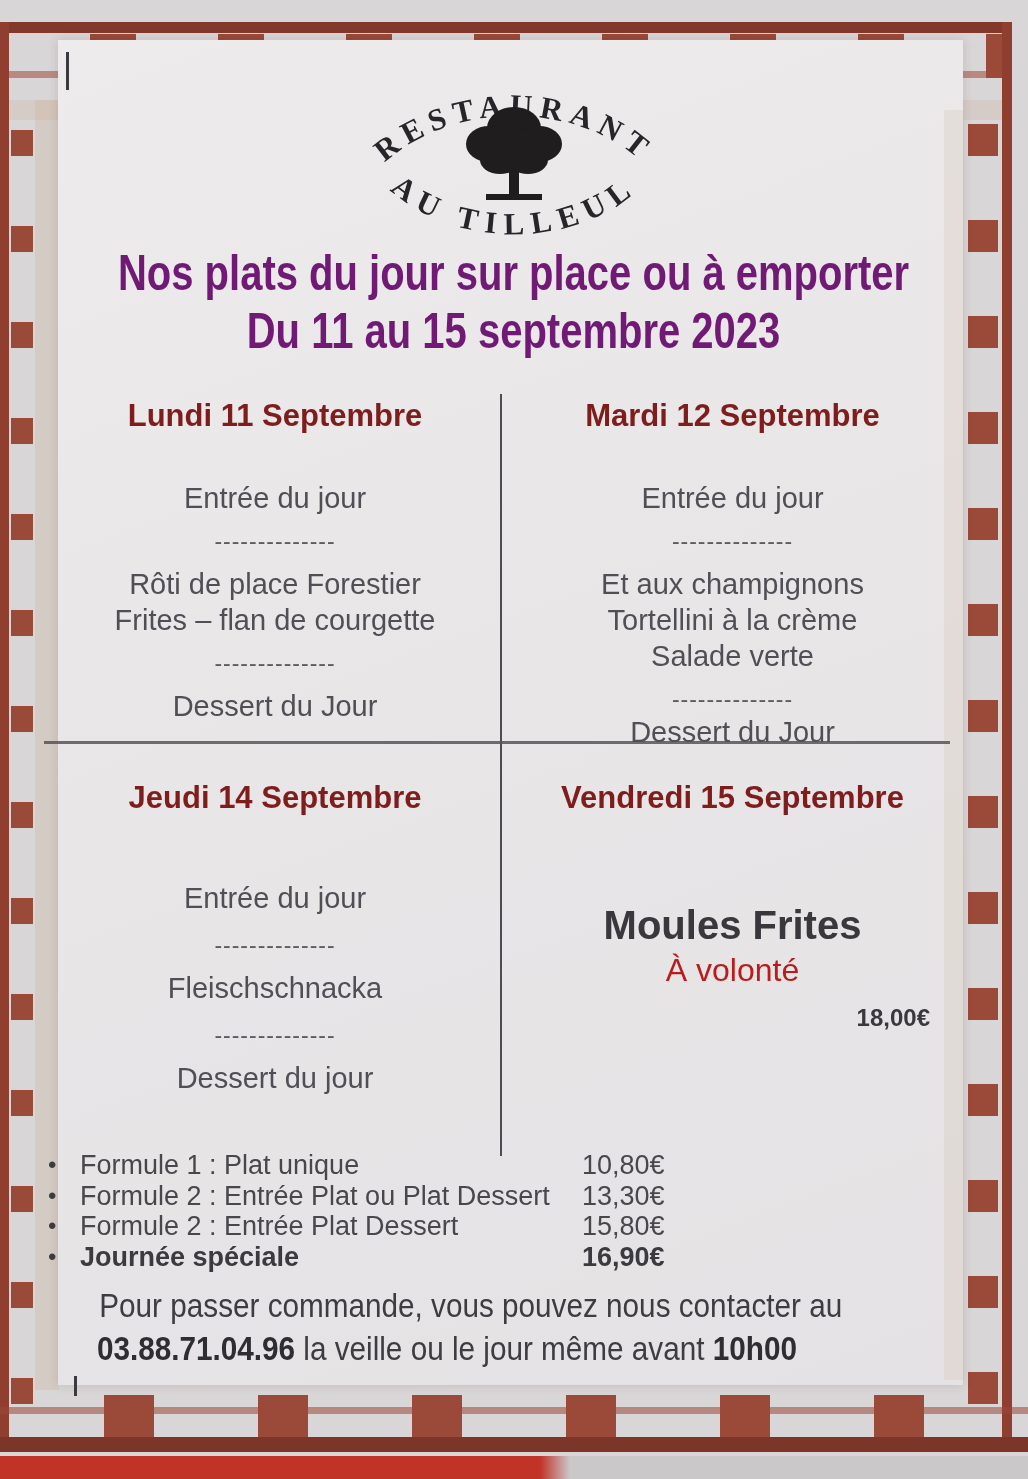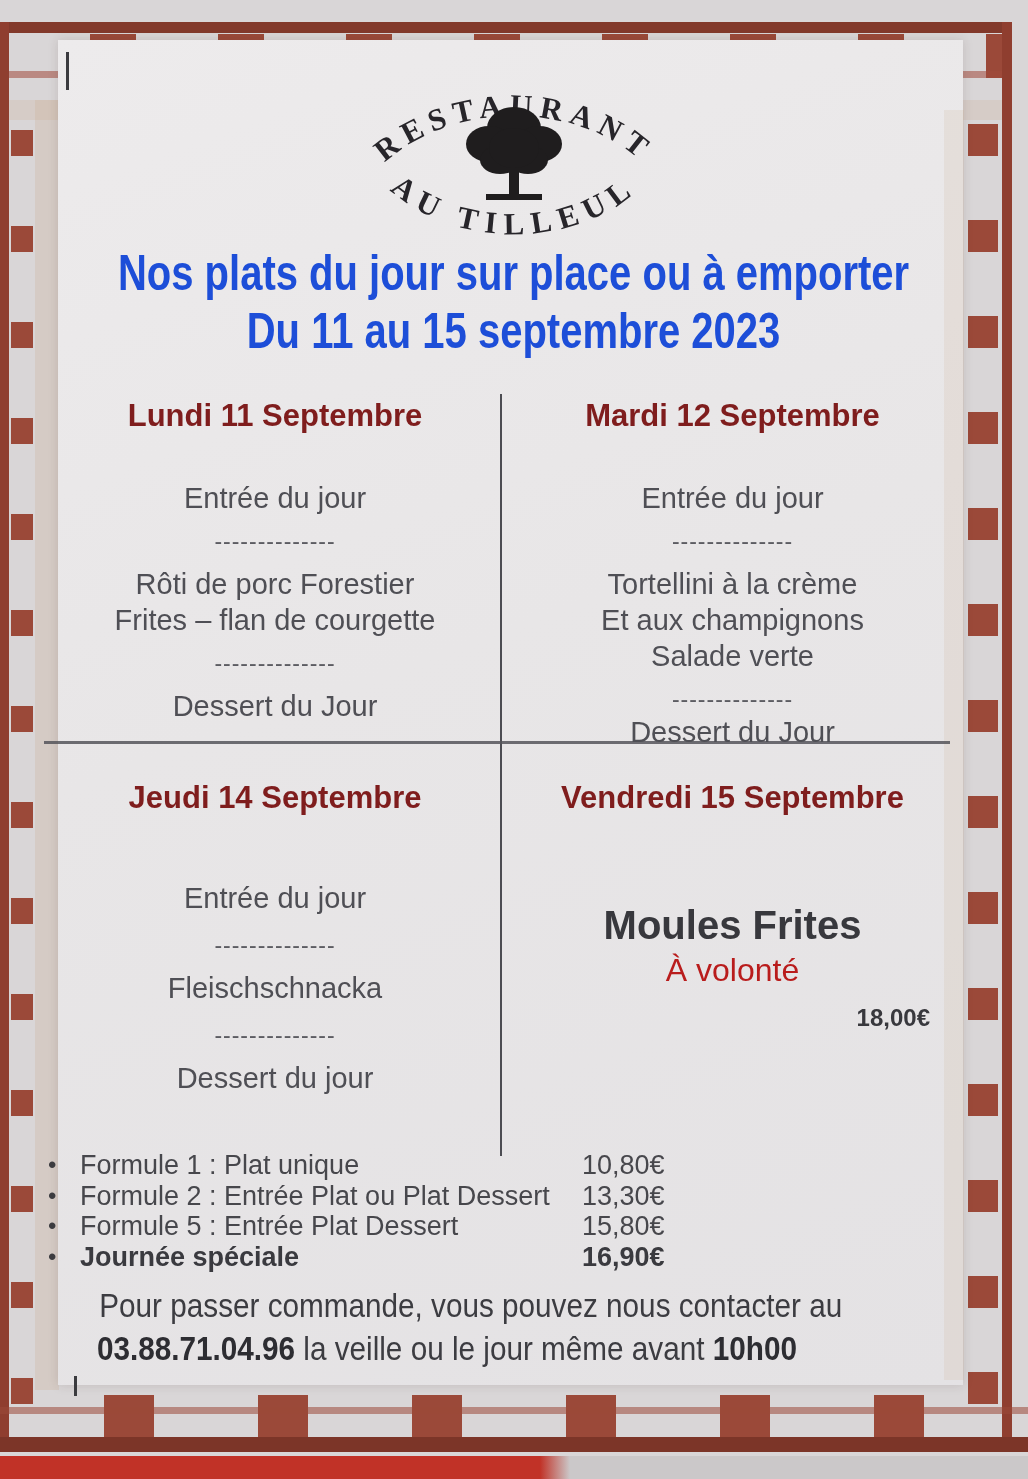--- a/index.html
+++ b/index.html
@@ -41,21 +41,21 @@
   }
   .tick1{position:absolute;left:66px;top:52px;width:3px;height:38px;background:#3b3b3f;z-index:3;}
   .tick2{position:absolute;left:74px;top:1376px;width:3px;height:20px;background:#3b3b3f;z-index:3;}
 
   
   .logo{position:absolute;left:354px;top:52px;width:320px;height:200px;z-index:2;}
   .logo svg{width:100%;height:100%;}
   .logo text{font-family:"Liberation Serif", serif;fill:#27252a;}
 
   
-  .title{position:absolute;left:0;top:244px;width:100%;text-align:center;z-index:2;color:#1d4ed8;}
+  .title{position:absolute;left:0;top:244px;width:100%;text-align:center;z-index:2;color:#701a75;}
   .t-line{display:inline-block;transform:scaleX(.8);transform-origin:center;
     font-weight:800;font-size:50px;line-height:58px;letter-spacing:0;white-space:nowrap;}
 
   
   .vdivider{position:absolute;left:500px;top:394px;width:2px;height:762px;background:#4c4c52;z-index:2;}
   .hdivider{position:absolute;left:44px;top:741px;width:906px;height:3px;background:#55555b;opacity:.85;z-index:2;}
 
   .cell{position:absolute;z-index:2;text-align:center;color:#4f4f55;font-size:29px;line-height:36px;}
   .cell .day-header{font-weight:700;font-size:31px;color:#7f1d1d;}
   .cell .dash{font-size:23px;letter-spacing:1px;color:#5c5c62;line-height:30px;}
@@ -137,37 +137,37 @@
 <div class="vdivider"></div>
 <div class="hdivider"></div>
 
 <div class="cell cell-tl">
   <div class="day-header">Lundi 11 Septembre</div>
   <div class="gap-lg"></div>
   <div>Entrée du jour</div>
   <div class="gap-sm"></div>
   <div class="dash">--------------</div>
   <div class="gap-sm"></div>
-  <div>Rôti de porc Forestier</div>
+  <div>Rôti de place Forestier</div>
   <div>Frites – flan de courgette</div>
   <div class="gap-sm"></div>
   <div class="dash">--------------</div>
   <div class="gap-sm"></div>
   <div>Dessert du Jour</div>
 </div>
 
 <div class="cell cell-tr">
   <div class="day-header">Mardi 12 Septembre</div>
   <div class="gap-lg"></div>
   <div>Entrée du jour</div>
   <div class="gap-sm"></div>
   <div class="dash">--------------</div>
   <div class="gap-sm"></div>
+  <div>Et aux champignons</div>
   <div>Tortellini à la crème</div>
-  <div>Et aux champignons</div>
   <div>Salade verte</div>
   <div class="gap-sm"></div>
   <div class="dash">--------------</div>
   <div>Dessert du Jour</div>
 </div>
 
 <div class="cell cell-bl">
   <div class="day-header">Jeudi 14 Septembre</div>
   <div class="gap-xl"></div>
   <div>Entrée du jour</div>
@@ -195,21 +195,21 @@
     <span class="f-label">Formule 1 : Plat unique</span>
     <span class="f-price">10,80€</span>
   </div>
   <div class="f-row">
     <span class="f-bullet">•</span>
     <span class="f-label">Formule 2 : Entrée Plat ou Plat Dessert</span>
     <span class="f-price">13,30€</span>
   </div>
   <div class="f-row">
     <span class="f-bullet">•</span>
-    <span class="f-label">Formule 5 : Entrée Plat Dessert</span>
+    <span class="f-label">Formule 2 : Entrée Plat Dessert</span>
     <span class="f-price">15,80€</span>
   </div>
   <div class="f-row">
     <span class="f-bullet">•</span>
     <span class="f-label f-bold">Journée spéciale</span>
     <span class="f-price f-bold">16,90€</span>
   </div>
 </div>
 
 <div class="footer">

